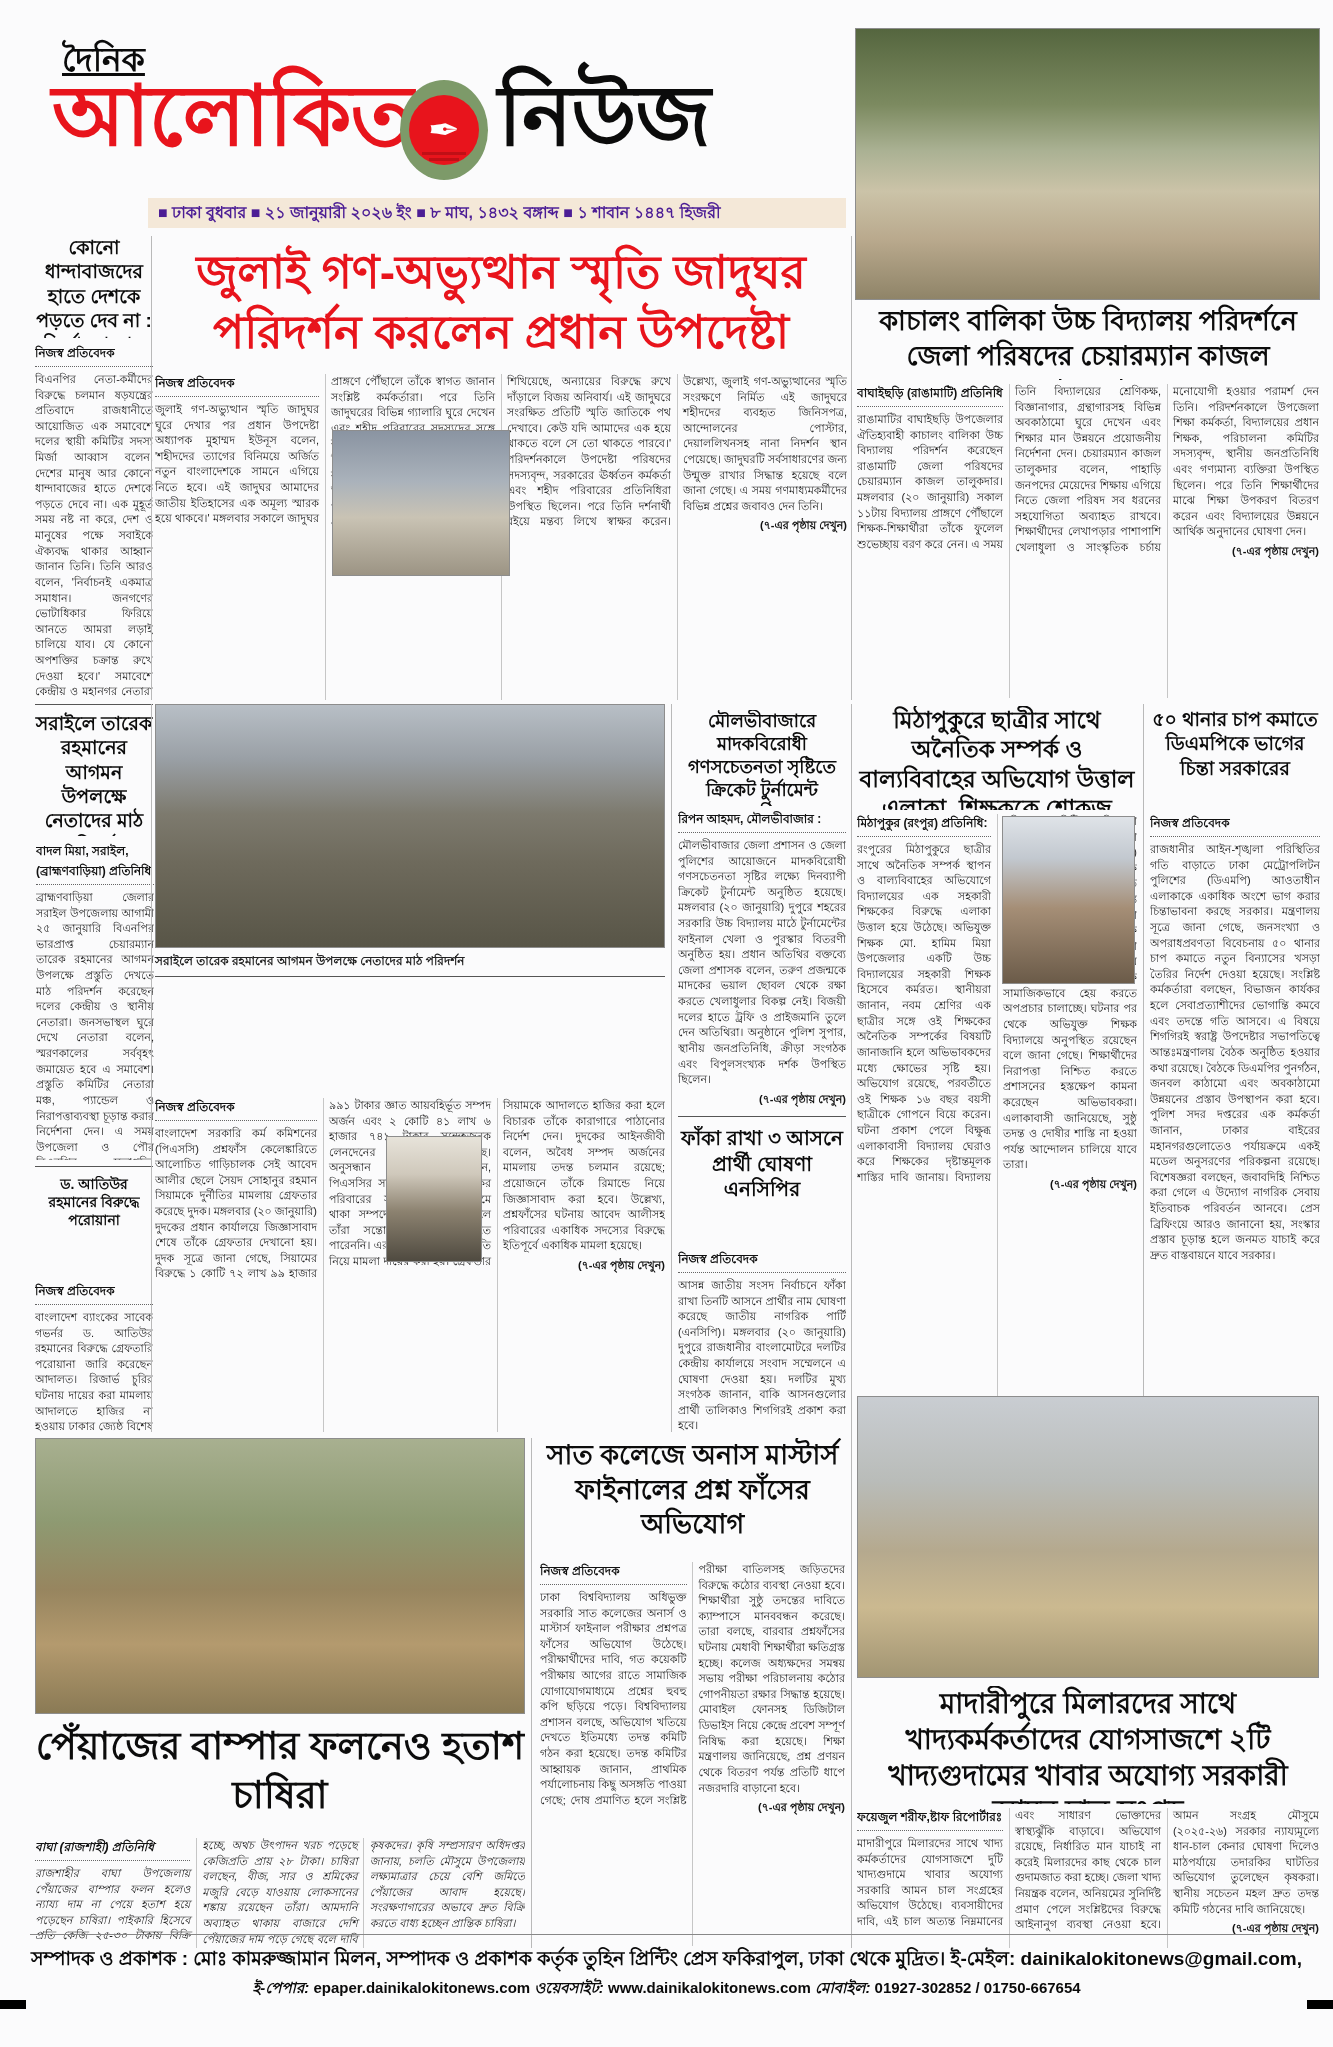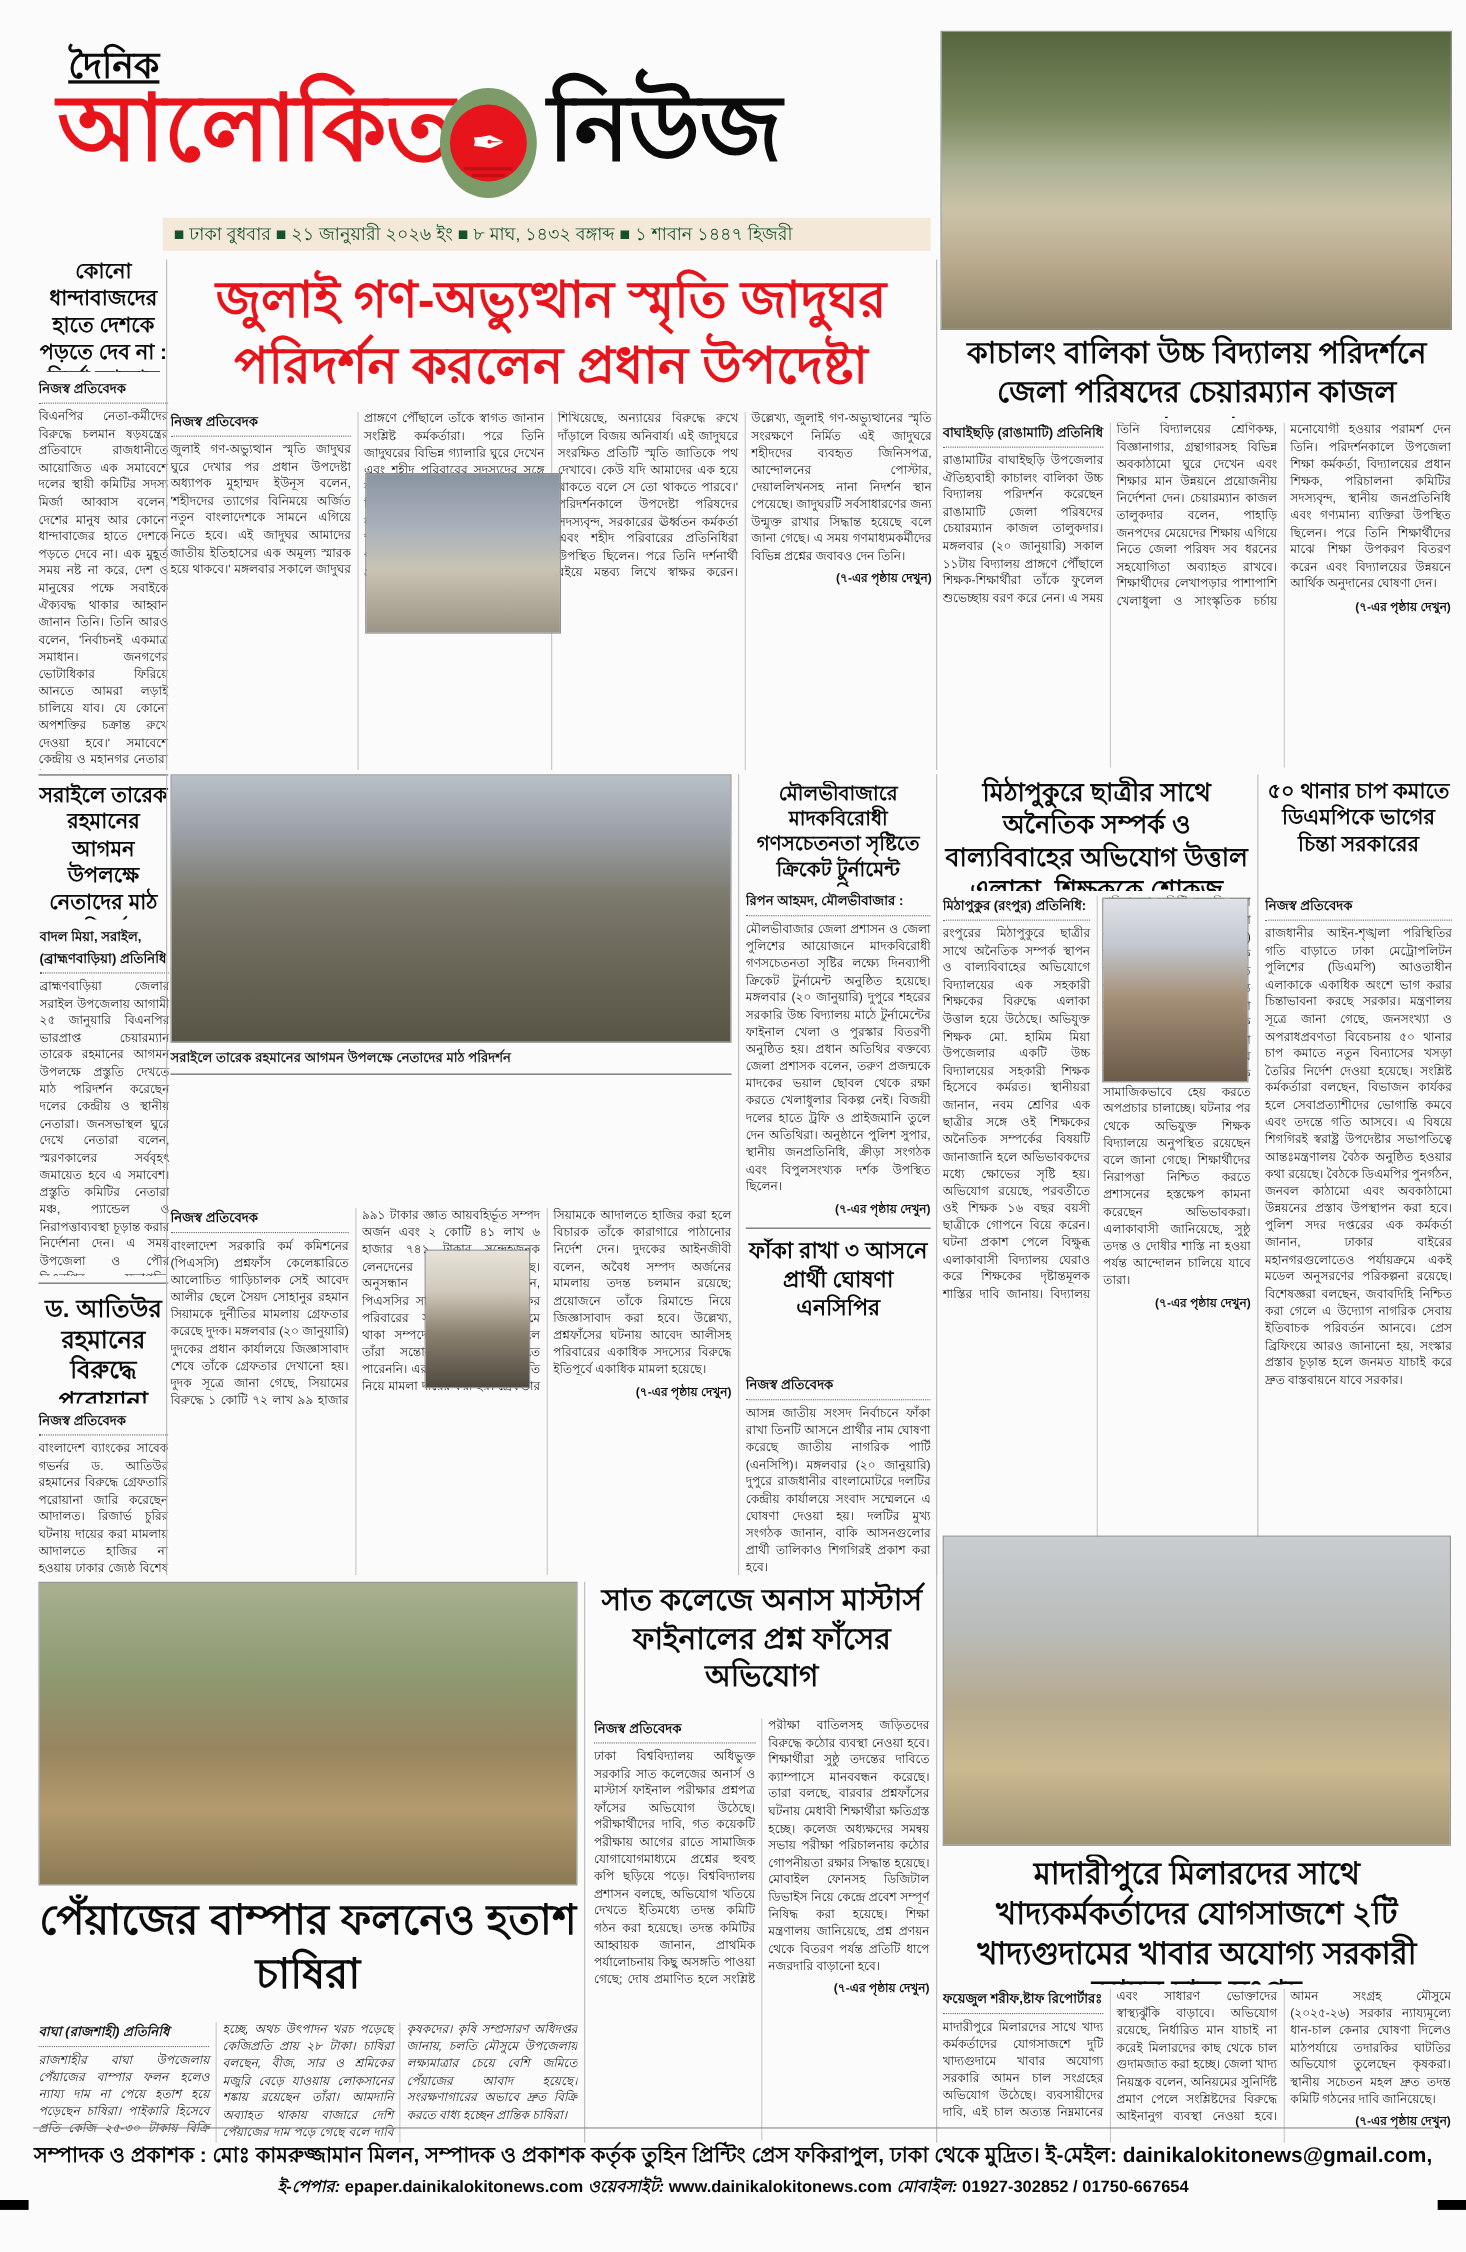--- a/index.html
+++ b/index.html
@@ -14,21 +14,21 @@
   .cont{font-weight:bold;font-size:11px;text-align:right;margin-top:3px;}
   .bblock{overflow:hidden;}
   .cols-2{column-count:2;column-gap:12px;column-rule:1px solid #c6c6c6;}
   .cols-3{column-count:3;column-gap:12px;column-rule:1px solid #c6c6c6;}
   .cols-4{column-count:4;column-gap:12px;column-rule:1px solid #c6c6c6;}
   .photo{border:1px solid #8d8d8d;box-sizing:border-box;}
   .hline{height:1px;background:#555;}
   .vline{width:1px;background:#b9b9b9;}
   .caption{font-size:12px;font-weight:bold;color:#222;}
   .datebar{background:#f4e8d8;display:flex;align-items:center;padding:5px 10px;
-           font-size:16px;font-weight:normal;color:#14532d;box-sizing:border-box;}
+           font-size:16px;font-weight:bold;color:#4c1d95;box-sizing:border-box;}
   .masthead-prefix{font-size:33px;font-weight:bold;color:#0b0b0b;}
   .masthead-word{font-size:84px;font-weight:bold;letter-spacing:-1px;line-height:1;}
   .logo-oval{width:88px;height:100px;border-radius:50%;background:#7d9a69;
              display:flex;align-items:center;justify-content:center;}
   .logo-inner{width:70px;height:70px;border-radius:50%;background:#e8141c;color:#fff;
               display:flex;align-items:center;justify-content:center;font-size:38px;
               position:relative;}
   .logo-bar{position:absolute;left:13px;width:44px;height:3px;background:#c00f16;}
   .footer-line{ text-align:center;white-space:nowrap;overflow:hidden;}
   .f1{font-size:19px;font-weight:bold;color:#0a0a0a;}
@@ -88,21 +88,21 @@
   <div class="abs vline" style="left:851px;top:236px;height:464px;"></div>
 
   <div class="abs hline" style="left:35px;top:704px;width:118px;"></div>
   <div class="abs headline" style="left:35px;top:712px;width:118px;height:124px;font-size:19px;">সরাইলে তারেক রহমানের আগমন উপলক্ষে নেতাদের মাঠ পরিদর্শন</div>
   <div class="abs bblock" style="left:36px;top:842px;width:118px;height:318px;">
     <div class="byline">বাদল মিয়া, সরাইল, (ব্রাহ্মণবাড়িয়া) প্রতিনিধি</div>
     <div class="body-text">ব্রাহ্মণবাড়িয়া জেলার সরাইল উপজেলায় আগামী ২৫ জানুয়ারি বিএনপির ভারপ্রাপ্ত চেয়ারম্যান তারেক রহমানের আগমন উপলক্ষে প্রস্তুতি দেখতে মাঠ পরিদর্শন করেছেন দলের কেন্দ্রীয় ও স্থানীয় নেতারা। জনসভাস্থল ঘুরে দেখে নেতারা বলেন, স্মরণকালের সর্ববৃহৎ জমায়েত হবে এ সমাবেশ। প্রস্তুতি কমিটির নেতারা মঞ্চ, প্যান্ডেল ও নিরাপত্তাব্যবস্থা চূড়ান্ত করার নির্দেশনা দেন। এ সময় উপজেলা ও পৌর বিএনপির সভাপতি, সাধারণ সম্পাদকসহ অঙ্গসংগঠনের নেতাকর্মীরা উপস্থিত ছিলেন। সিনিয়র সহসভাপতি জহিরুল ইসলাম জহির ও সাবেক পৌর মেয়র হাফিজুর উপস্থিত ছিলেন।</div>
 
   </div>
   <div class="abs hline" style="left:35px;top:1166px;width:118px;"></div>
-  <div class="abs headline" style="left:35px;top:1176px;width:118px;height:100px;font-size:22px;">ড. আতিউর রহমানের বিরুদ্ধে পরোয়ানা</div>
+  <div class="abs headline" style="left:35px;top:1176px;width:118px;height:100px;font-size:14px;">ড. আতিউর রহমানের বিরুদ্ধে পরোয়ানা</div>
   <div class="abs bblock" style="left:35px;top:1282px;width:118px;height:150px;">
     <div class="byline">নিজস্ব প্রতিবেদক</div>
     <div class="body-text">বাংলাদেশ ব্যাংকের সাবেক গভর্নর ড. আতিউর রহমানের বিরুদ্ধে গ্রেফতারি পরোয়ানা জারি করেছেন আদালত। রিজার্ভ চুরির ঘটনায় দায়ের করা মামলায় আদালতে হাজির না হওয়ায় ঢাকার জ্যেষ্ঠ বিশেষ জজ আদালত এই আদেশ দেন বলে সংশ্লিষ্ট সূত্রে জানা গেছে।</div>
 
   </div>
 
   <div class="abs photo ph-crowd" style="left:155px;top:704px;width:510px;height:244px;"></div>
   <div class="abs caption" style="left:155px;top:952px;width:510px;">সরাইলে তারেক রহমানের আগমন উপলক্ষে নেতাদের মাঠ পরিদর্শন</div>
   <div class="abs hline" style="left:155px;top:976px;width:510px;"></div>
 

